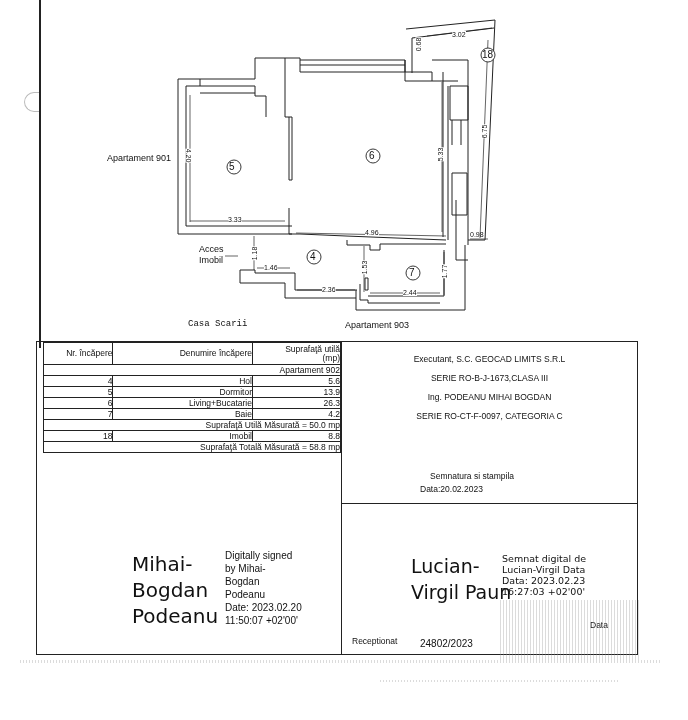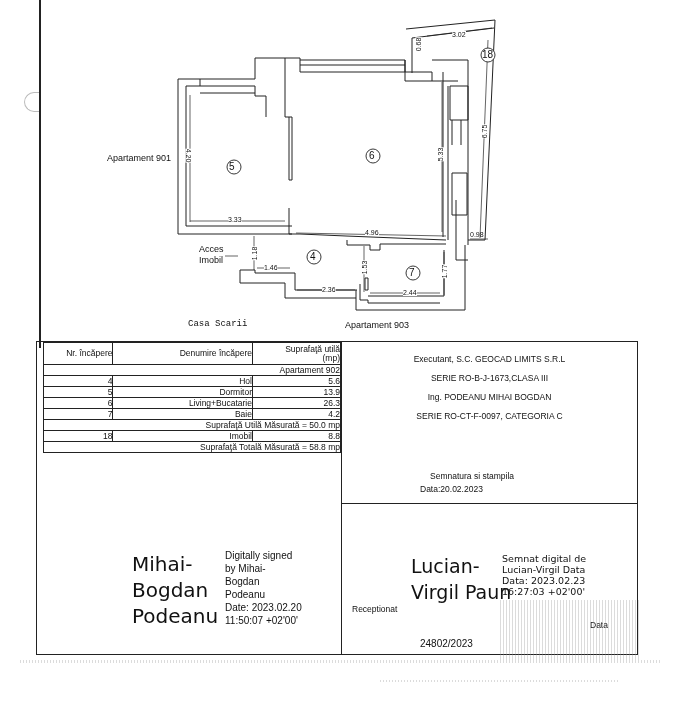--- a/index.html
+++ b/index.html
@@ -197,19 +197,19 @@
   <div>Lucian-</div>
   <div>Virgil Paun</div>
 </div>
 <div class="sig-small2" style="left:502px;top:553px;">
   <div>Semnat digital de</div>
   <div>Lucian-Virgil Data</div>
   <div>Data: 2023.02.23</div>
   <div>16:27:03 +02'00'</div>
 </div>
 
-<span class="receipt" style="left:352px;top:604px;">Receptionat</span>
+<span class="receipt" style="left:352px;top:636px;">Receptionat</span>
 <span class="receipt" style="left:420px;top:638px;font-size:10px;">24802/2023</span>
 <span class="receipt" style="left:590px;top:620px;">Data</span>
 
 <div class="noise" style="left:500px;top:600px;width:140px;height:60px;"></div>
 <div class="noise" style="left:20px;top:660px;width:640px;height:3px;"></div>
 <div class="noise" style="left:380px;top:680px;width:240px;height:2px;"></div>
 
 </body></html>

